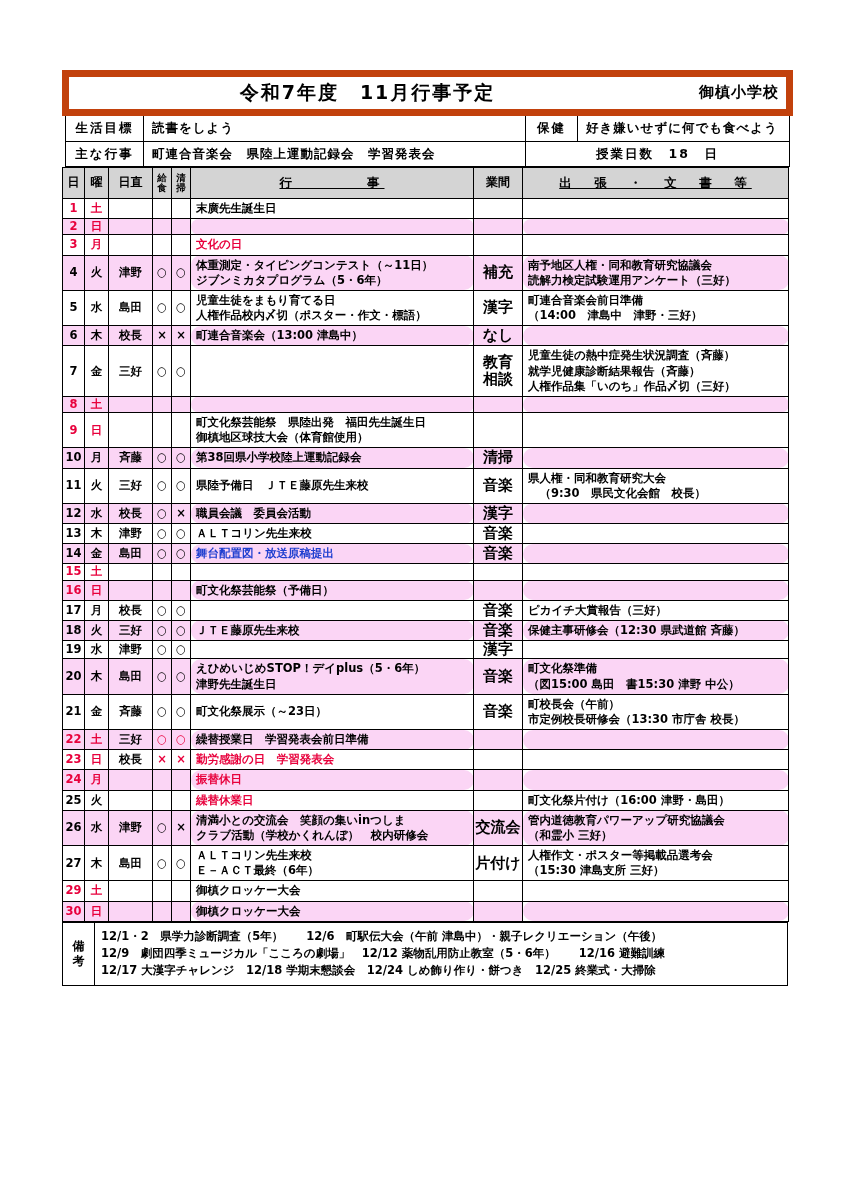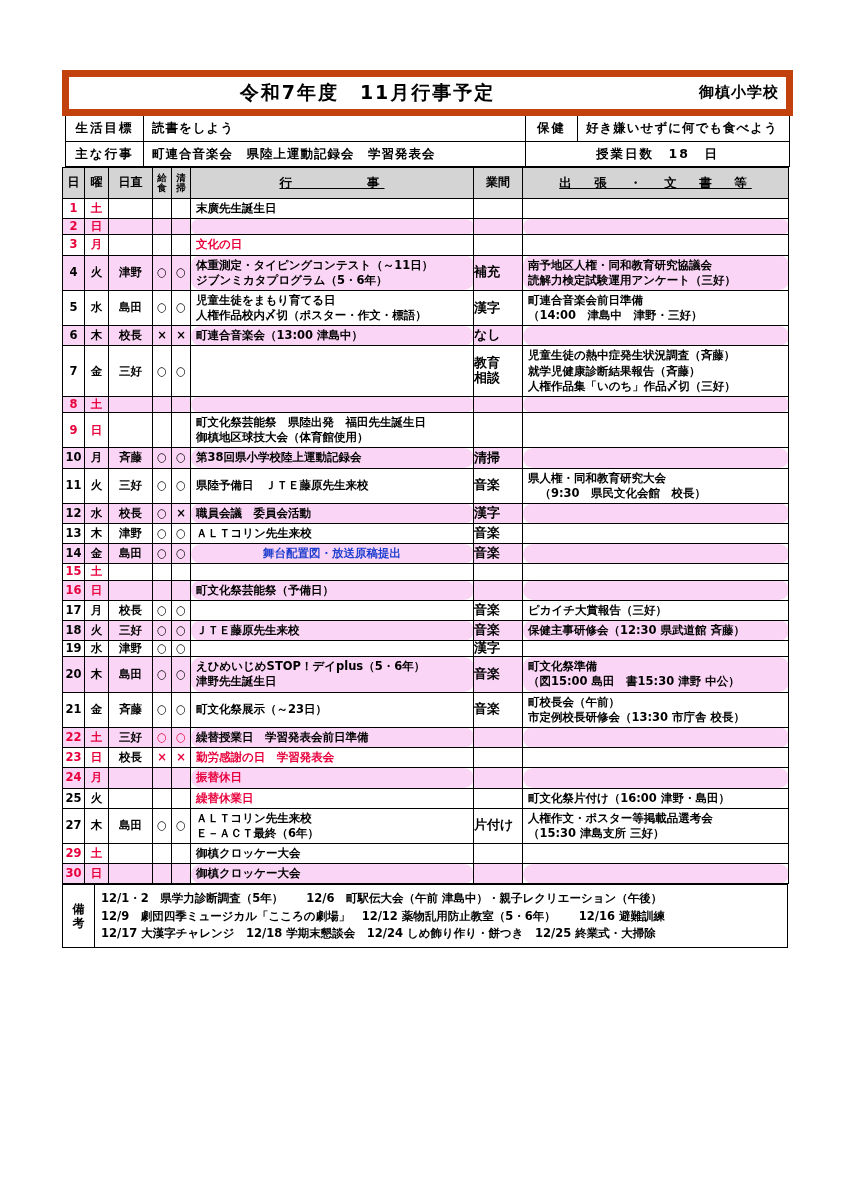--- a/index.html
+++ b/index.html
@@ -78,24 +78,24 @@
     text-align:center;
     font-size:11.5px;
     white-space:nowrap;
   }
   .c-ev,.c-doc{
     text-align:left;
     padding:2px 5px;
     font-size:11.5px;
     border-radius:10px;
   }
-  .c-gap{font-size:13px;line-height:1.15;}
+  .c-gap{text-align:center;font-size:15px;line-height:1.15;}
   .red{color:#e8003c;}
   .redmark{color:#e8003c;}
-  .blue{color:#1f3fd0;text-align:center;}
+  .blue{color:#1f3fd0;}
   tr.pink > td{background:#fbd5f5;}
   .ln{display:block;white-space:nowrap;}
   
   .foot-lbl{
     width:30px;text-align:center;font-size:12px;line-height:1.2;
     letter-spacing:0;
   }
   .foot-body{
     text-align:left;padding:5px 6px;font-size:11.5px;line-height:1.5;
   }
@@ -518,20 +518,38 @@
           <td class="c-ev">
             <span class="ln red">繰替休業日</span>
           </td>
           <td class="c-gap">
             <span class="ln"></span>
           </td>
           <td class="c-doc">
             <span class="ln">町文化祭片付け（16:00 津野・島田）</span>
           </td>
         </tr>
+        <tr class="pink">
+          <td class="c-day">26</td>
+          <td class="c-wd">水</td>
+          <td class="c-duty">津野</td>
+          <td class="c-k">○</td>
+          <td class="c-s">×</td>
+          <td class="c-ev">
+            <span class="ln">清満小との交流会　笑顔の集いinつしま</span>
+            <span class="ln">クラブ活動（学校かくれんぼ）　校内研修会</span>
+          </td>
+          <td class="c-gap">
+            <span class="ln">交流会</span>
+          </td>
+          <td class="c-doc">
+            <span class="ln">管内道徳教育パワーアップ研究協議会</span>
+            <span class="ln">（和霊小 三好）</span>
+          </td>
+        </tr>
         <tr>
           <td class="c-day">27</td>
           <td class="c-wd">木</td>
           <td class="c-duty">島田</td>
           <td class="c-k">○</td>
           <td class="c-s">○</td>
           <td class="c-ev">
             <span class="ln">ＡＬＴコリン先生来校</span>
             <span class="ln">Ｅ－ＡＣＴ最終（6年）</span>
           </td>

